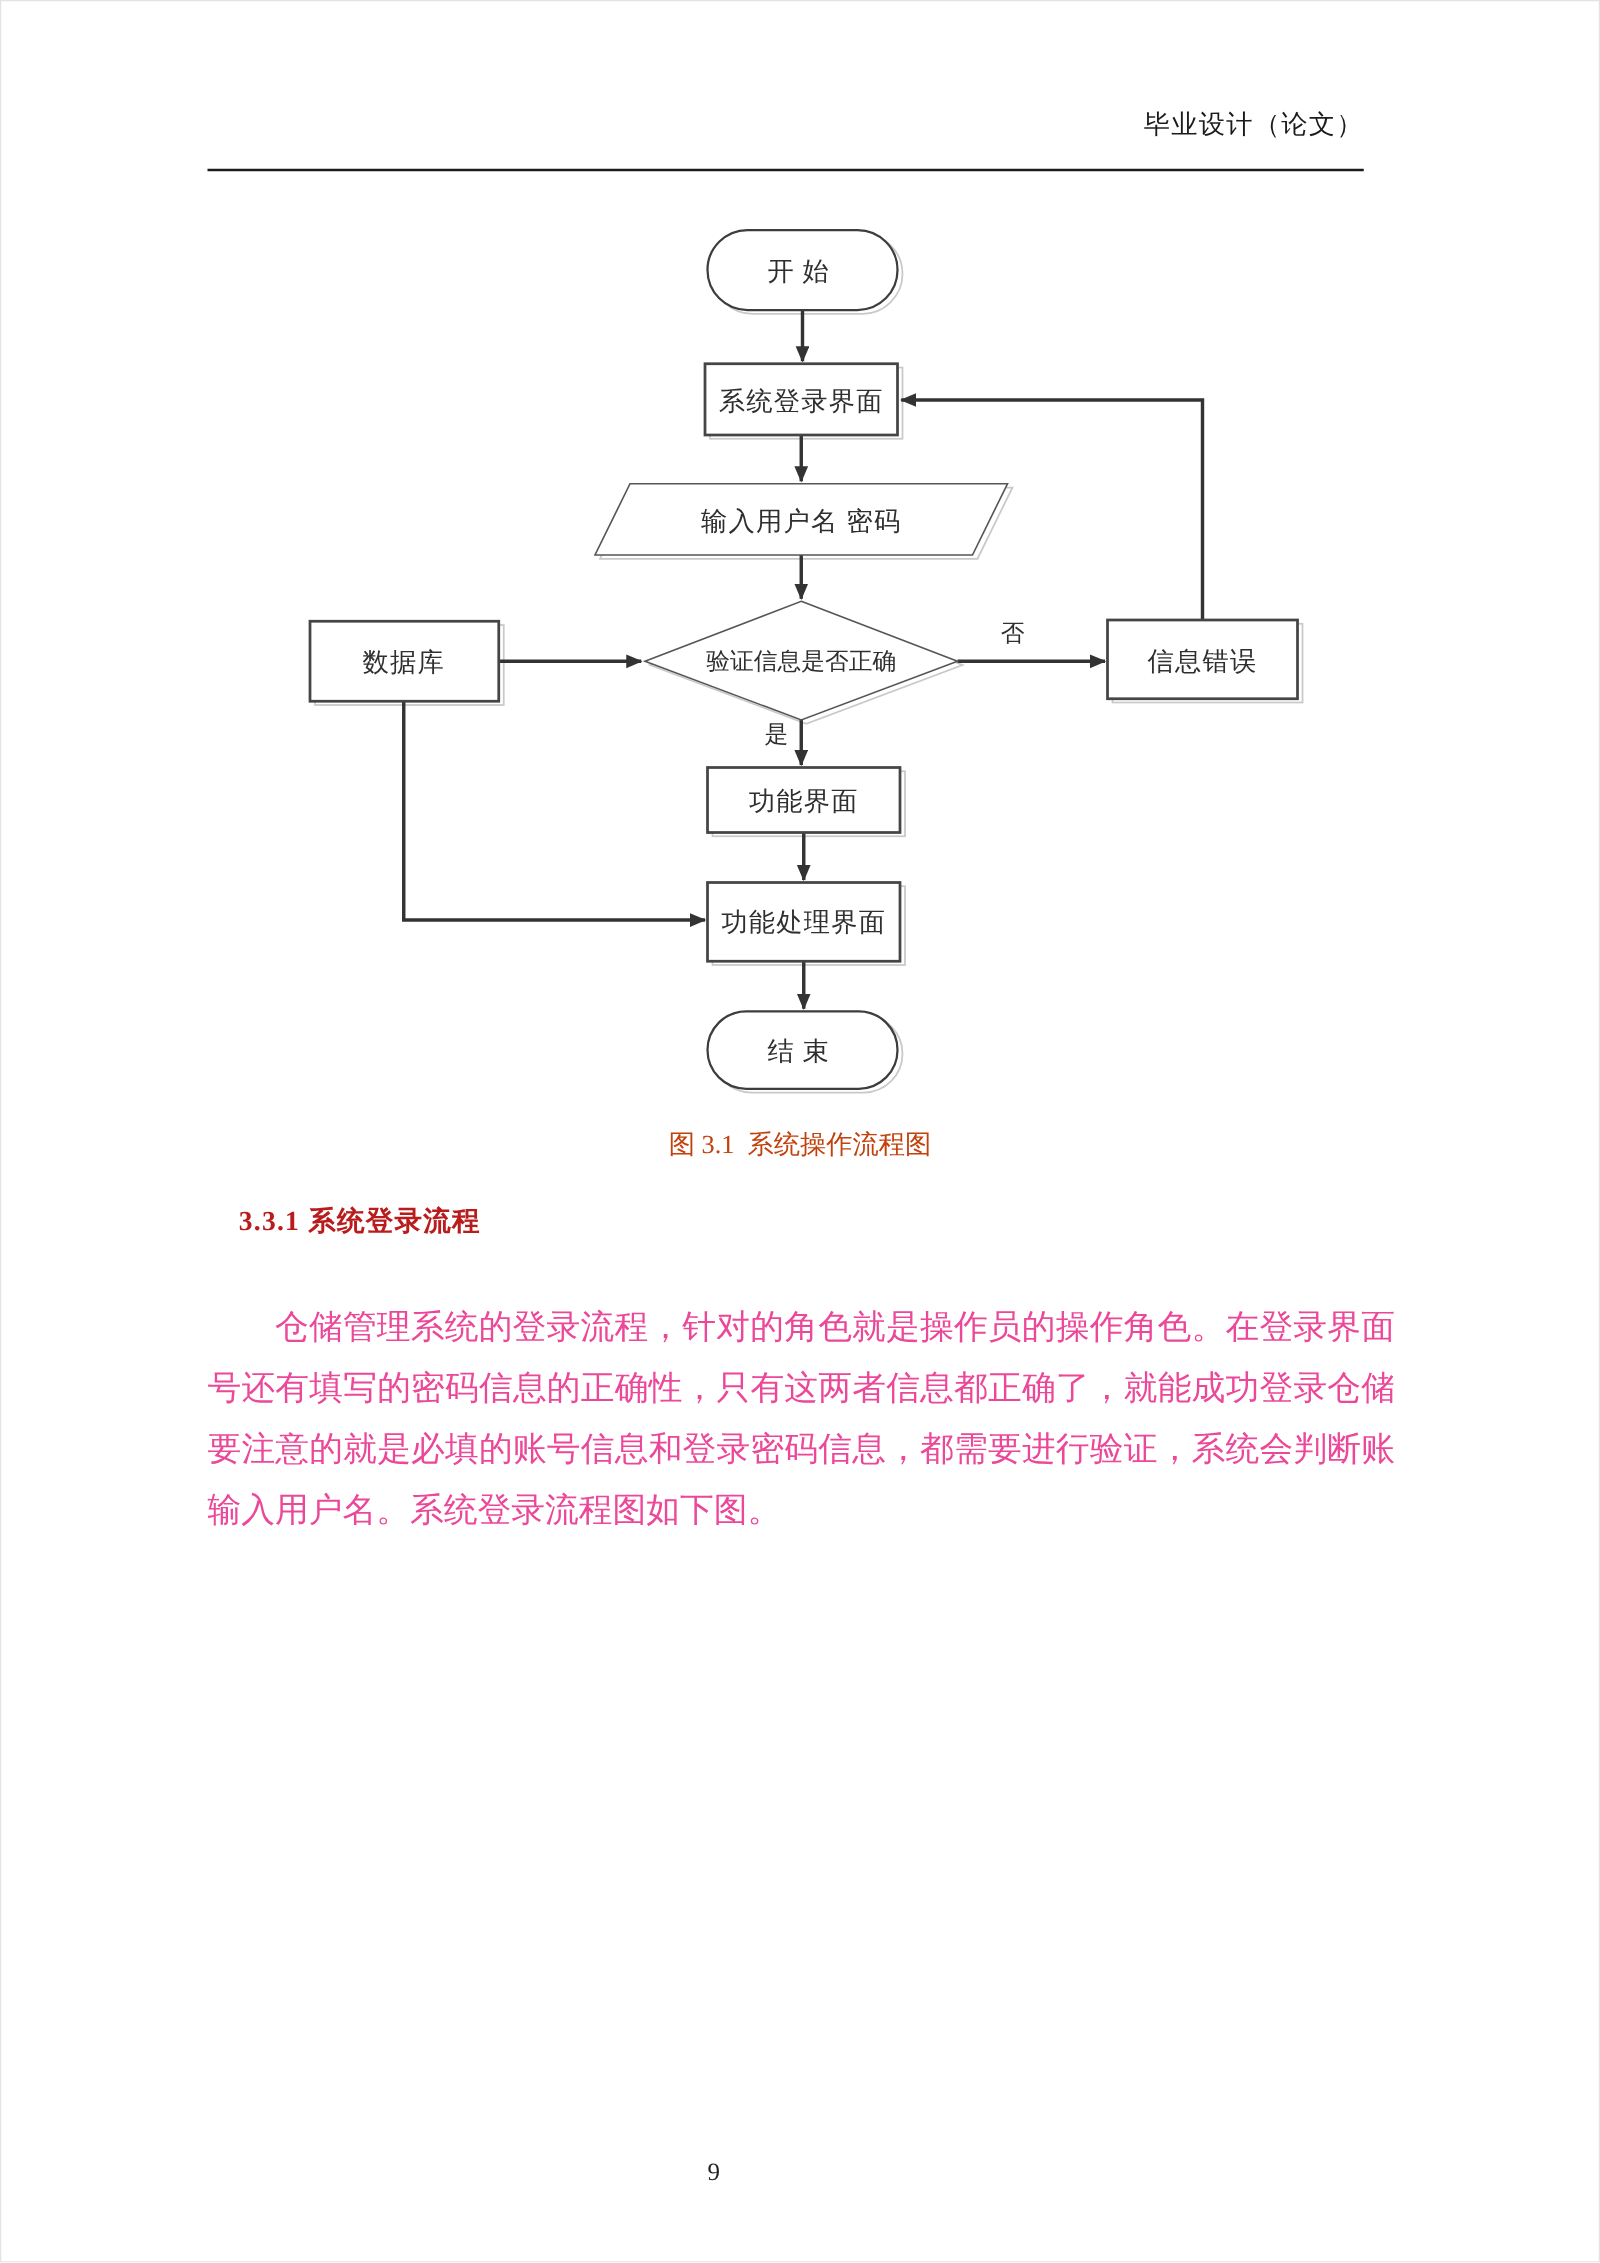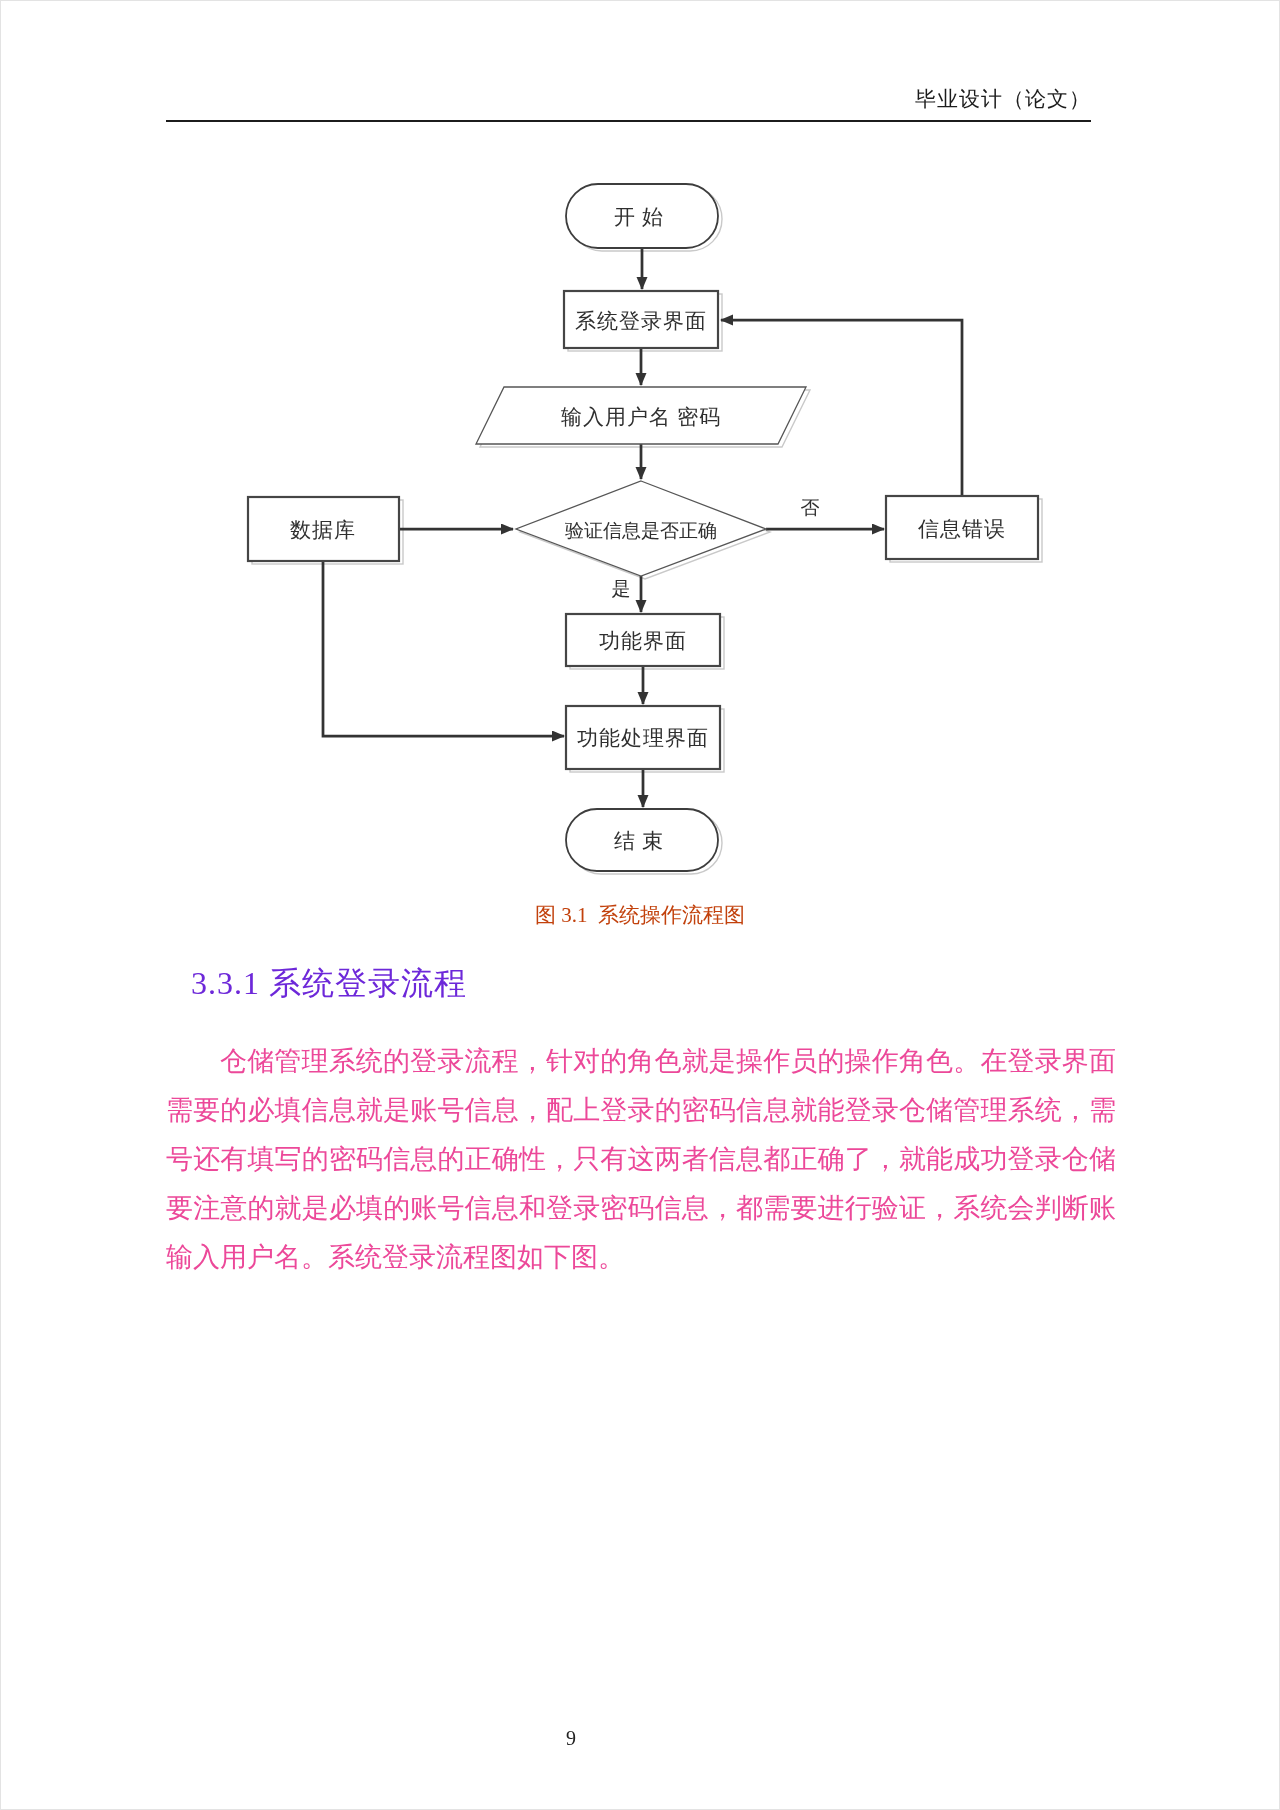--- a/index.html
+++ b/index.html
@@ -15,21 +15,21 @@
   }
   
   .header {
     position: absolute;
     left: 165px; top: 84px;
     width: 925px;
     text-align: right;
     font-size: 21px;
     letter-spacing: 1px;
     color: #1c1c1c;
-    padding-bottom: 7px;
+    padding-bottom: 22px;
     border-bottom: 2px solid #1c1c1c;
   }
   
   .flow {
     position: absolute;
     left: 0; top: 0;
   }
   .flow text {
     font-family: "Liberation Serif", "DejaVu Serif", serif;
     fill: #2f2f2f;
@@ -52,24 +52,24 @@
     text-align: center;
     font-size: 21px;
     white-space: pre;
     color: #c2410c;
     margin-top: 12px;
   }
   
   .heading {
     position: absolute;
     left: 190px; top: 961px;
-    font-size: 32px;
-    font-weight: normal;
+    font-size: 22px;
+    font-weight: bold;
     letter-spacing: 1px;
-    color: #6d28d9;
+    color: #b91c1c;
   }
   
   .para {
     position: absolute;
     left: 165px; top: 1036px;
     width: 950px;
     font-size: 27px;
     line-height: 49px;
     color: #ec4899;
   }
@@ -146,21 +146,20 @@
     <text class="small" x="809" y="506">否</text>
     <text class="small" x="620" y="587">是</text>
   </svg>
 
   <div class="caption">图 3.1  系统操作流程图</div>
 
   <div class="heading">3.3.1 系统登录流程</div>
 
   <div class="para">
     <div class="para-line first">仓储管理系统的登录流程，针对的角色就是操作员的操作角色。在登录界面</div>
-    <div class="para-line">需要的必填信息就是账号信息，配上登录的密码信息就能登录仓储管理系统，需</div>
     <div class="para-line">号还有填写的密码信息的正确性，只有这两者信息都正确了，就能成功登录仓储</div>
     <div class="para-line">要注意的就是必填的账号信息和登录密码信息，都需要进行验证，系统会判断账</div>
     <div class="para-line last">输入用户名。系统登录流程图如下图。</div>
   </div>
 
   <div class="pageno">9</div>
 
 </div>
 
 </body></html>

